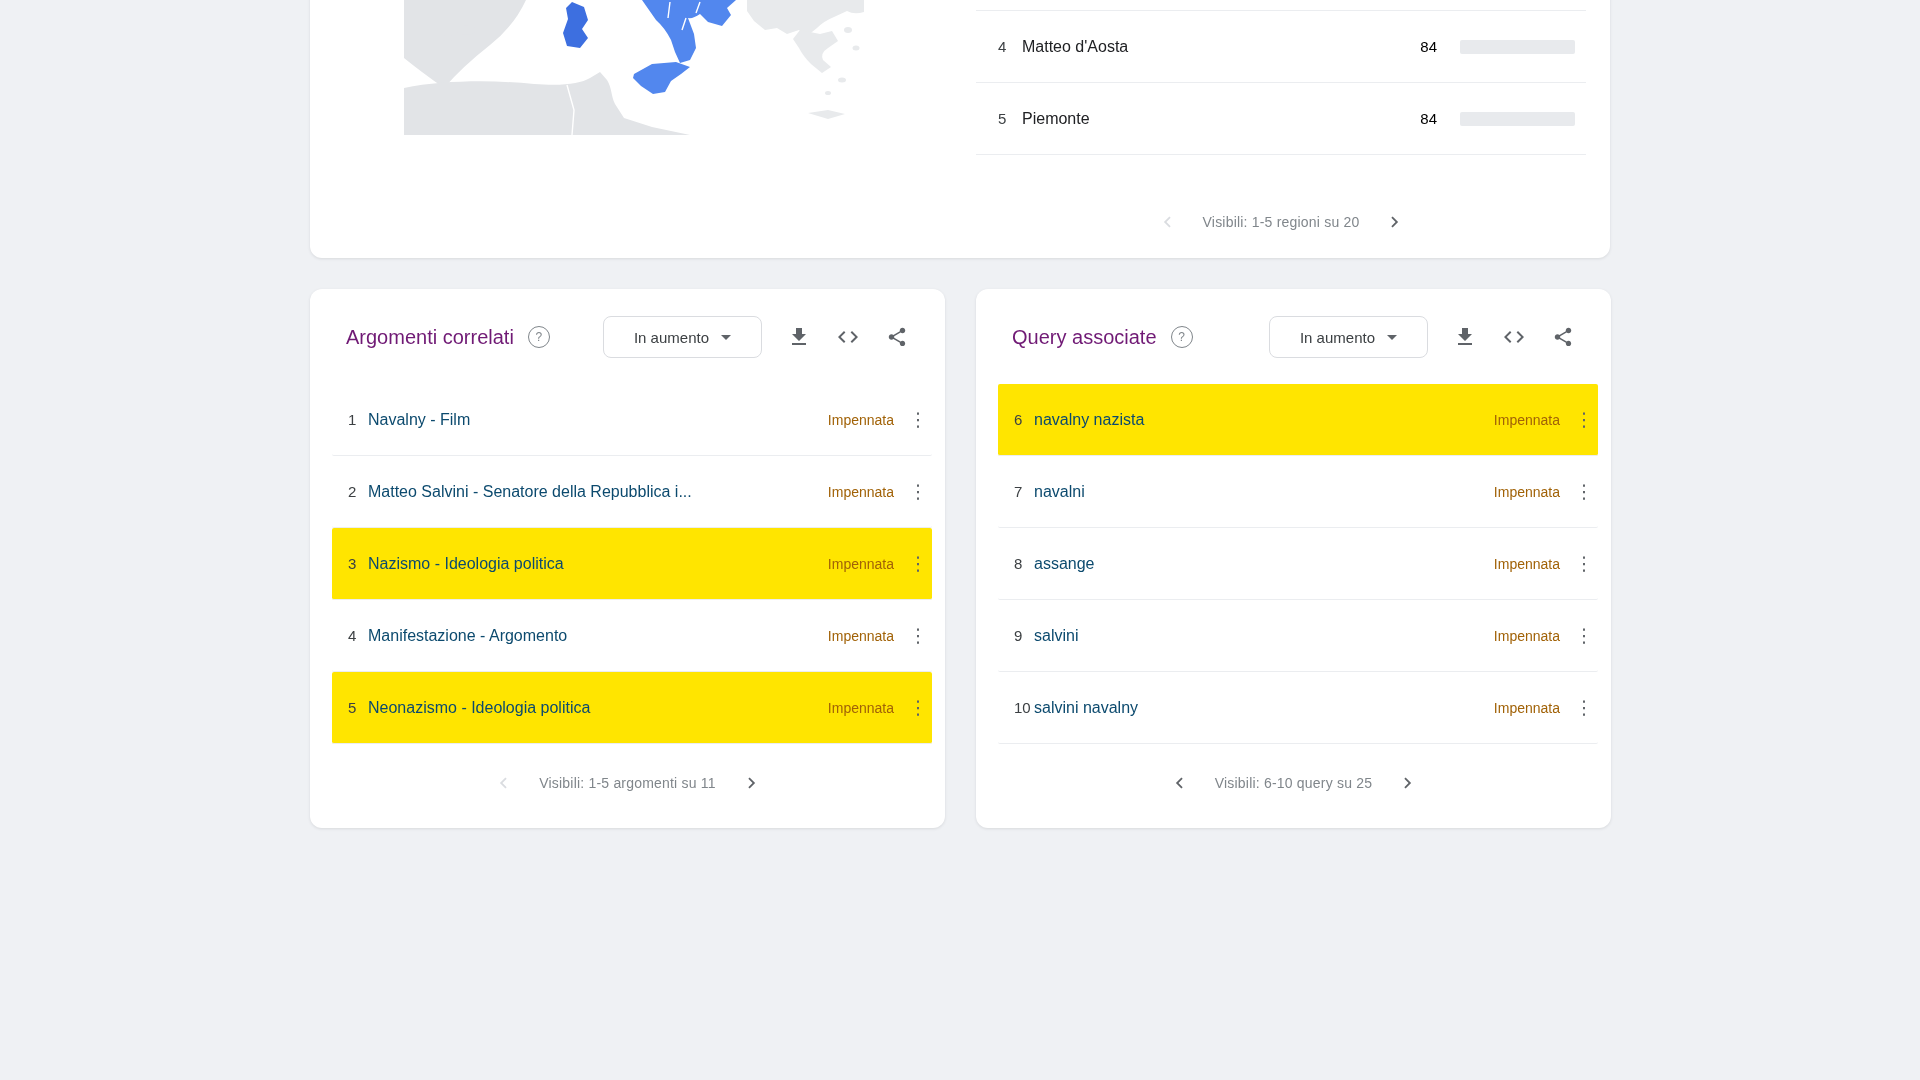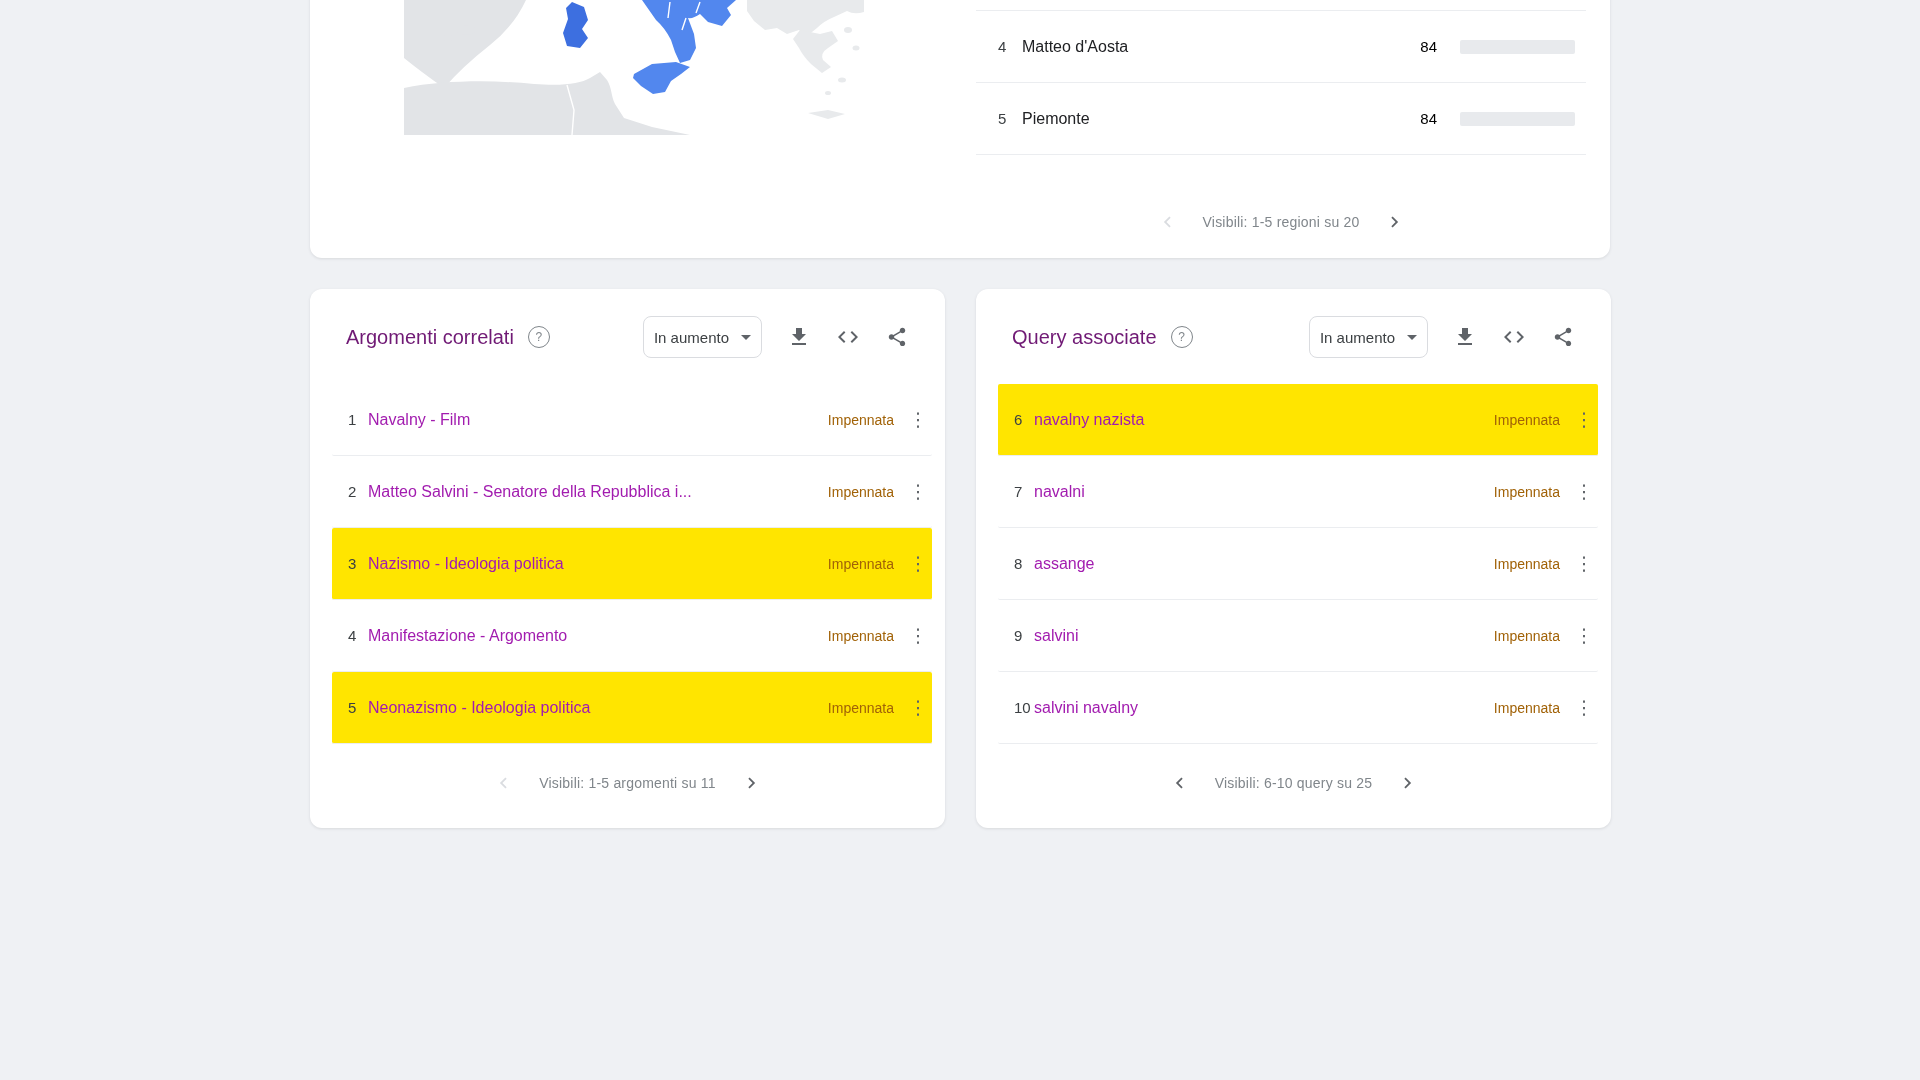--- a/index.html
+++ b/index.html
@@ -31,33 +31,33 @@
 
   
   .list-card{top:289px;width:635px;height:539px;}
   .card-topics{left:310px;}
   .card-queries{left:976px;}
   .card-header{position:absolute;left:36px;right:36px;top:22px;height:52px;display:flex;align-items:center;}
   .card-title{font-size:20px;color:#701a75;white-space:nowrap;}
   .help-icon{width:20px;height:20px;border:1.5px solid #80868b;border-radius:50%;margin-left:14px;
              display:flex;align-items:center;justify-content:center;font-size:12px;color:#80868b;flex:0 0 auto;}
   .sort-select{margin-left:auto;height:40px;border:1px solid #dadce0;border-radius:8px;display:flex;
-               align-items:center;gap:12px;padding:0 10px;cursor:pointer;background:#fff;}
+               align-items:center;gap:12px;padding:0 30px;cursor:pointer;background:#fff;}
   .sort-value{font-size:15px;color:#3c4043;}
   .caret{width:0;height:0;border-left:5px solid transparent;border-right:5px solid transparent;
          border-top:5px solid #5f6368;}
   .tool-btn{margin-left:25px;width:24px;height:24px;display:flex;align-items:center;justify-content:center;cursor:pointer;}
   .tool-btn svg{fill:#5f6368;}
 
   .rank-list{position:absolute;left:22px;right:13px;top:95px;}
   .row{height:71px;display:flex;align-items:center;border-bottom:1px solid #ebedf0;
        padding-left:16px;border-radius:2px;}
   .row.highlighted{background:#ffe500;}
   .row-rank{min-width:20px;font-size:15px;color:#3c4043;}
-  .row-label{font-size:16px;color:#a21caf;flex:1;white-space:nowrap;overflow:hidden;text-overflow:ellipsis;margin-right:12px;}
+  .row-label{font-size:16px;color:#0c4a6e;flex:1;white-space:nowrap;overflow:hidden;text-overflow:ellipsis;margin-right:12px;}
   .row-value{font-size:14px;color:#a16207;margin-right:10px;white-space:nowrap;}
   .more-btn{width:28px;height:40px;display:flex;align-items:center;justify-content:center;
             font-size:19px;color:#5f6368;cursor:pointer;flex:0 0 auto;}
 </style>
 </head>
 <body>
 
 <div class="screen">
 
   <section class="card top-card">

